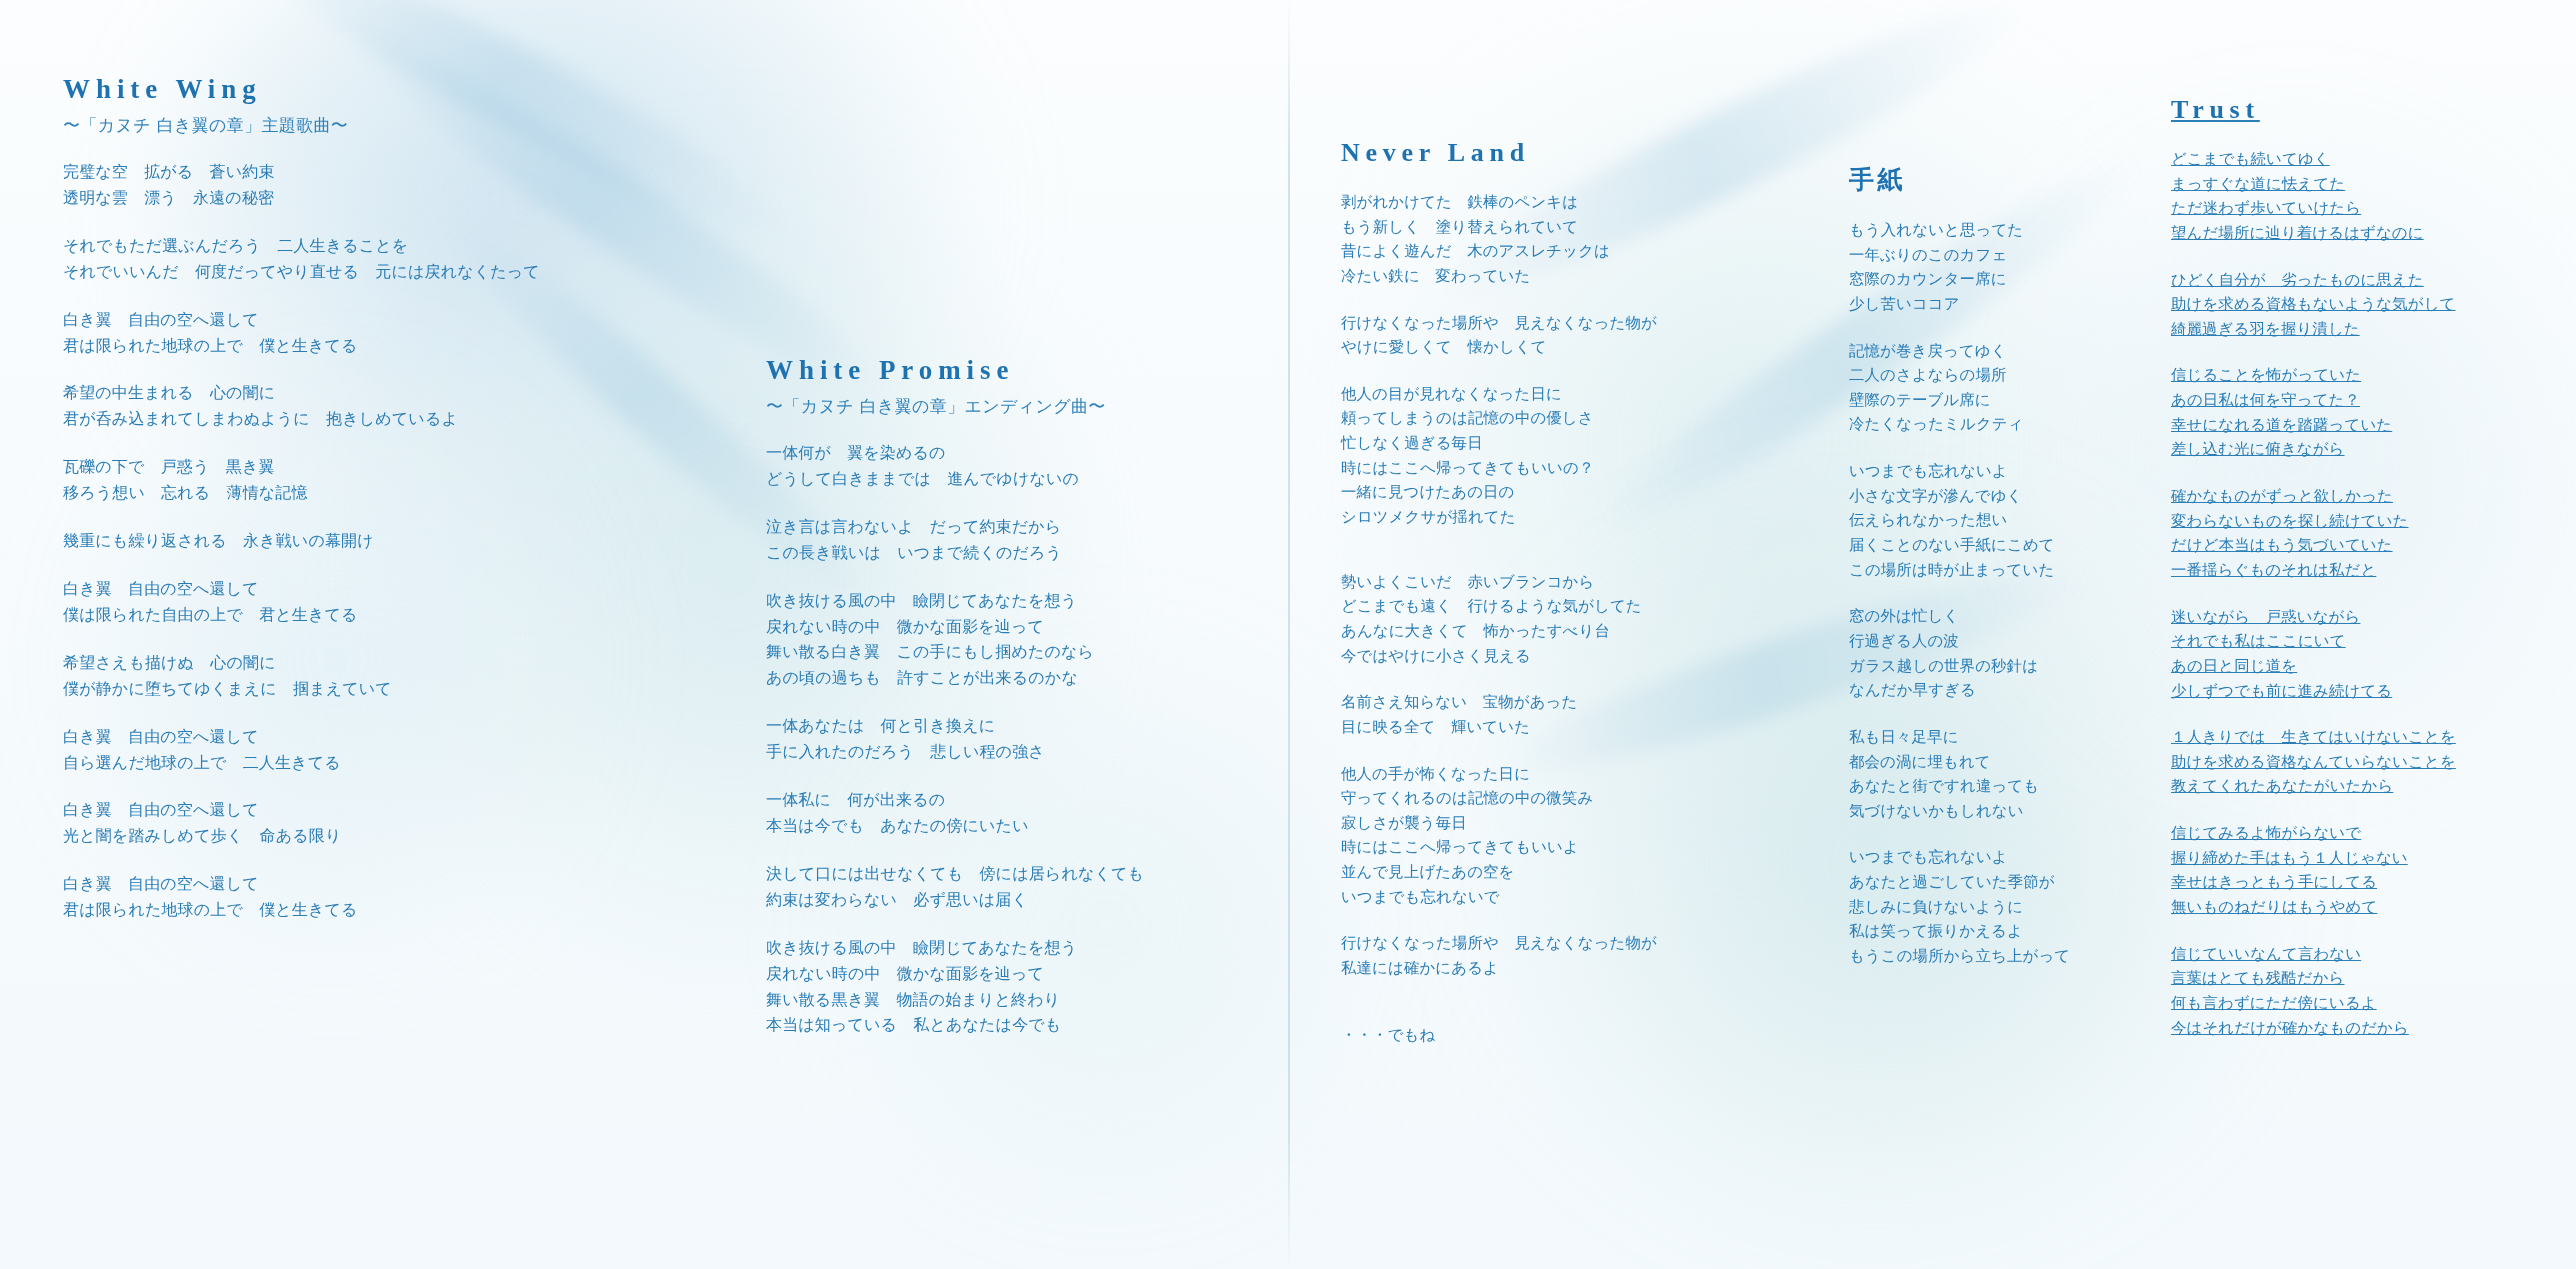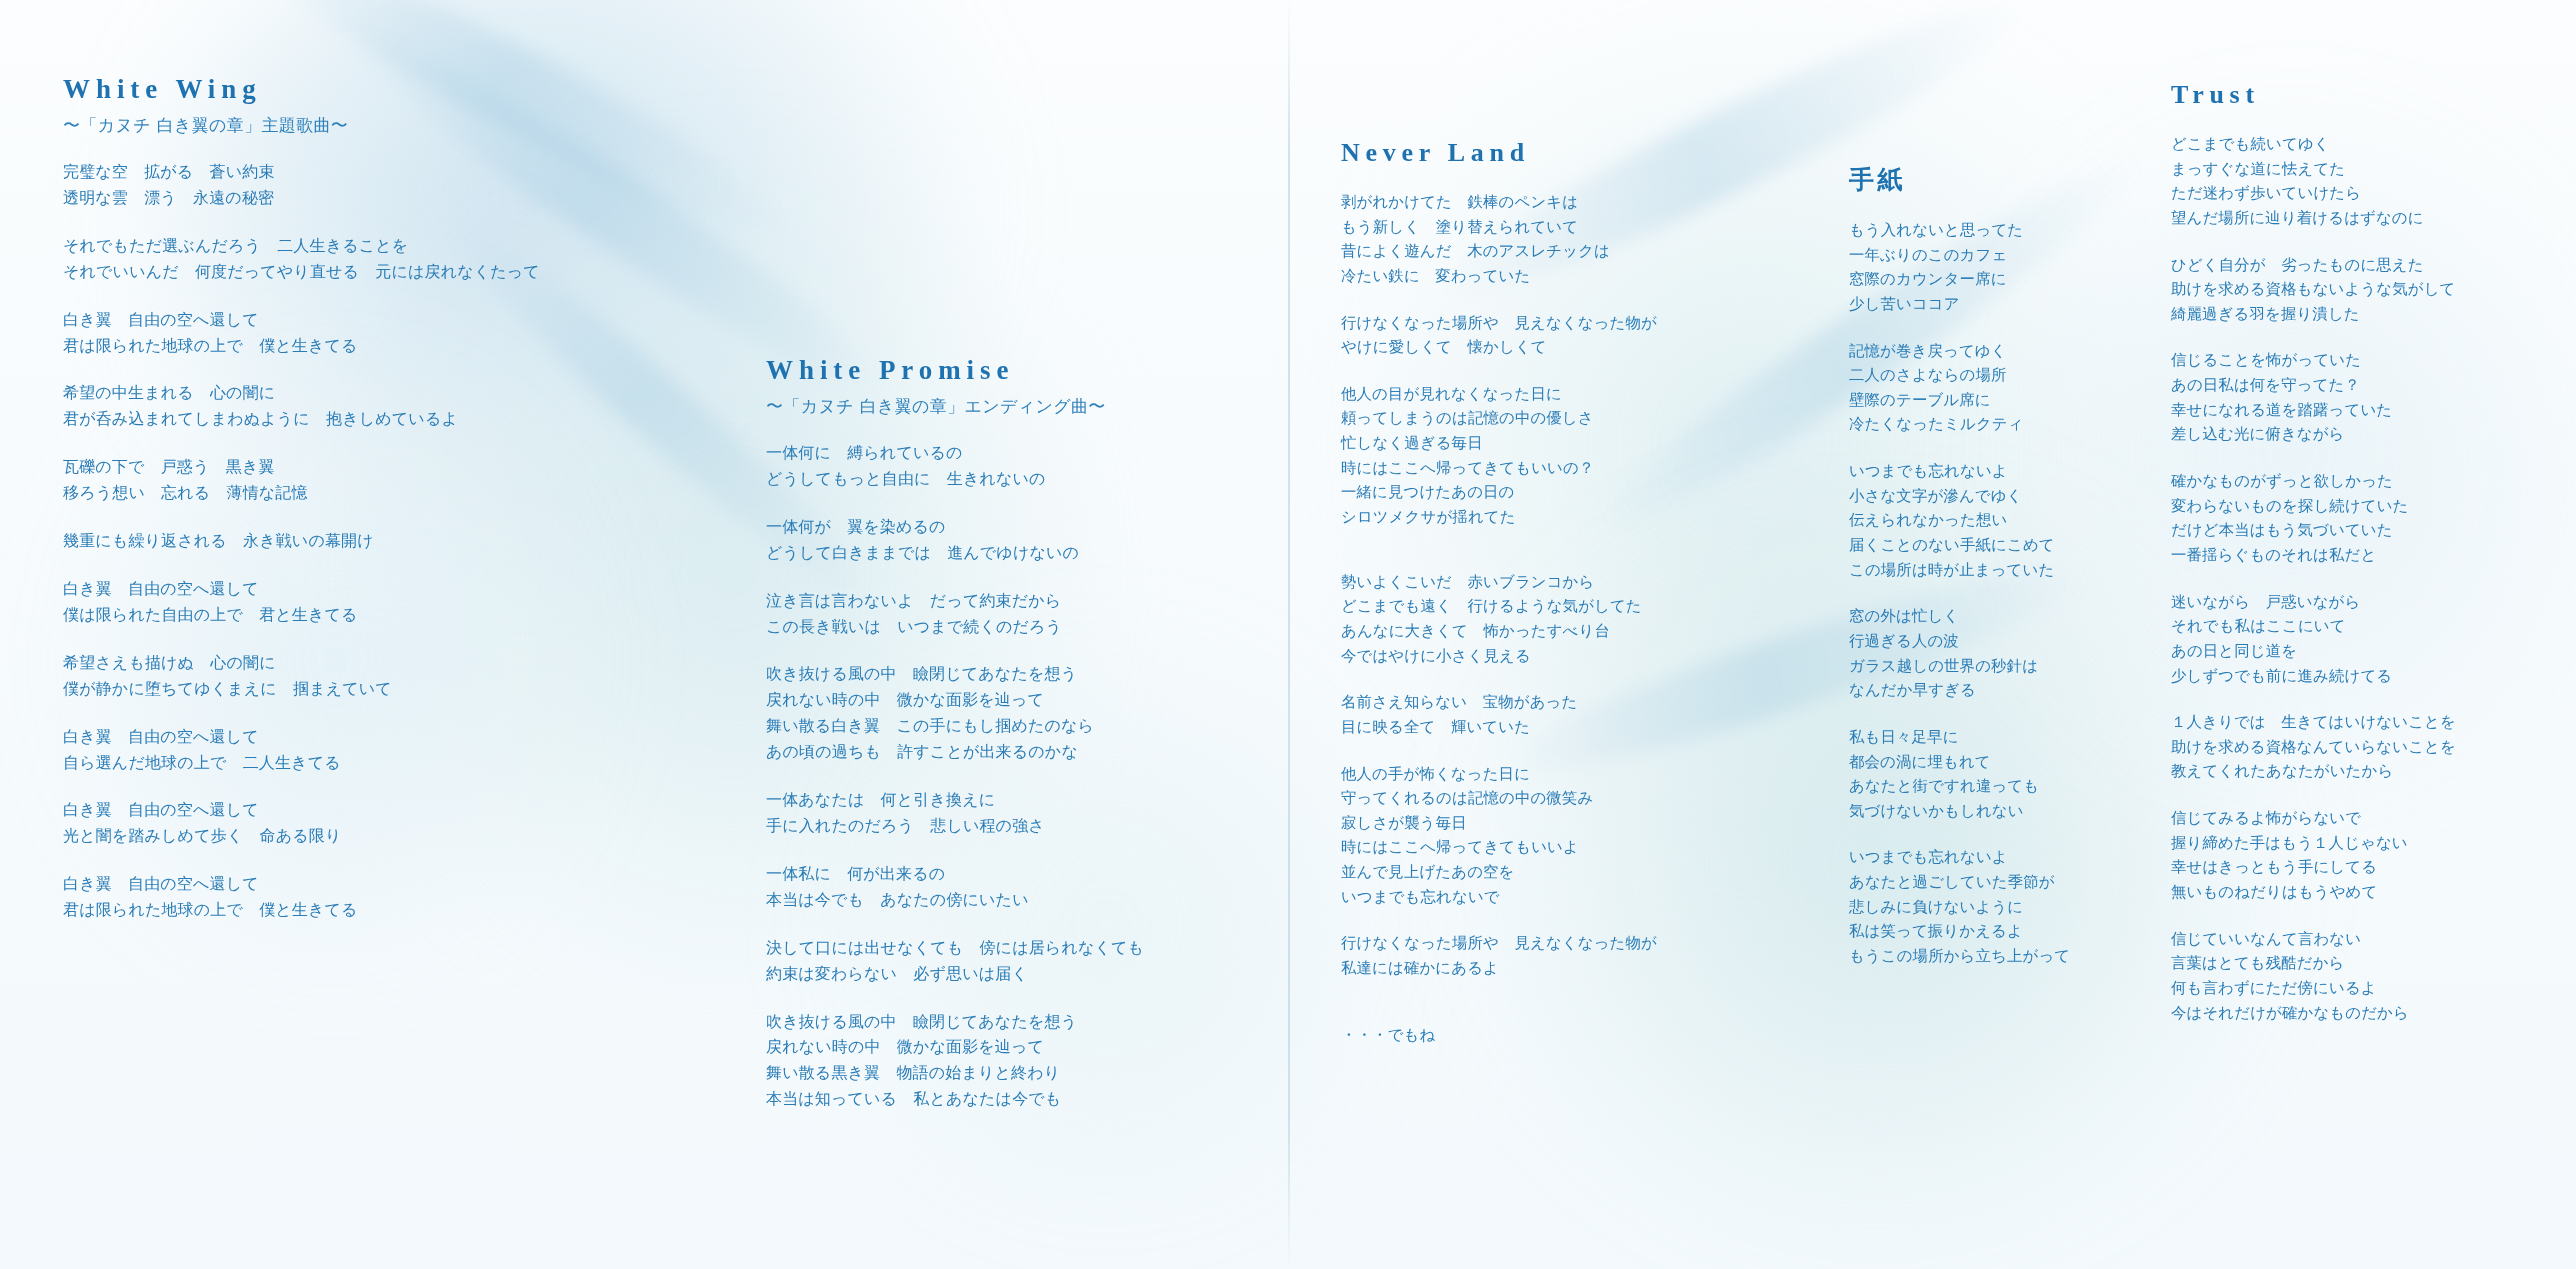--- a/index.html
+++ b/index.html
@@ -88,21 +88,21 @@
     white-space: pre;
   }
   .stanza .line { display: block; }
   .lyrics-body { margin-top: 6px; }
 
   
   #col-white-wing   { left: 63px;   top: 74px;  width: 580px; }
   #col-white-promise{ left: 766px;  top: 355px; width: 526px; }
   #col-never-land   { left: 1341px; top: 138px; width: 508px; }
   #col-tegami       { left: 1849px; top: 163px; width: 381px; }
-  #col-trust        { left: 2171px; top: 80px; width: 363px; }
+  #col-trust        { left: 2171px; top: 95px; width: 363px; text-decoration: underline; }
 
   #col-white-wing .song-title  { font-size: 27px; }
   #col-white-promise .song-title { font-size: 27px; }
   #col-never-land .song-title  { font-size: 26px; }
   #col-tegami .song-title      { font-size: 25px; }
   #col-trust .song-title       { font-size: 26px; }
 
   #col-never-land .stanza,
   #col-tegami .stanza,
   #col-trust .stanza { font-size: 15.4px; line-height: 1.60; }
@@ -144,21 +144,20 @@
       <div class="stanza"><span class="line">白き翼　自由の空へ還して</span><span class="line">自ら選んだ地球の上で　二人生きてる</span></div>
       <div class="stanza"><span class="line">白き翼　自由の空へ還して</span><span class="line">光と闇を踏みしめて歩く　命ある限り</span></div>
       <div class="stanza"><span class="line">白き翼　自由の空へ還して</span><span class="line">君は限られた地球の上で　僕と生きてる</span></div>
     </div>
   </div>
 
   <div class="col" id="col-white-promise">
     <div class="song-title en">White Promise</div>
     <div class="subtitle">〜「カヌチ 白き翼の章」エンディング曲〜</div>
     <div class="lyrics-body">
-      <div class="stanza"><span class="line">一体何に　縛られているの</span><span class="line">どうしてもっと自由に　生きれないの</span></div>
       <div class="stanza"><span class="line">一体何が　翼を染めるの</span><span class="line">どうして白きままでは　進んでゆけないの</span></div>
       <div class="stanza"><span class="line">泣き言は言わないよ　だって約束だから</span><span class="line">この長き戦いは　いつまで続くのだろう</span></div>
       <div class="stanza"><span class="line">吹き抜ける風の中　瞼閉じてあなたを想う</span><span class="line">戻れない時の中　微かな面影を辿って</span><span class="line">舞い散る白き翼　この手にもし掴めたのなら</span><span class="line">あの頃の過ちも　許すことが出来るのかな</span></div>
       <div class="stanza"><span class="line">一体あなたは　何と引き換えに</span><span class="line">手に入れたのだろう　悲しい程の強さ</span></div>
       <div class="stanza"><span class="line">一体私に　何が出来るの</span><span class="line">本当は今でも　あなたの傍にいたい</span></div>
       <div class="stanza"><span class="line">決して口には出せなくても　傍には居られなくても</span><span class="line">約束は変わらない　必ず思いは届く</span></div>
       <div class="stanza"><span class="line">吹き抜ける風の中　瞼閉じてあなたを想う</span><span class="line">戻れない時の中　微かな面影を辿って</span><span class="line">舞い散る黒き翼　物語の始まりと終わり</span><span class="line">本当は知っている　私とあなたは今でも</span></div>
     </div>
   </div>
 

